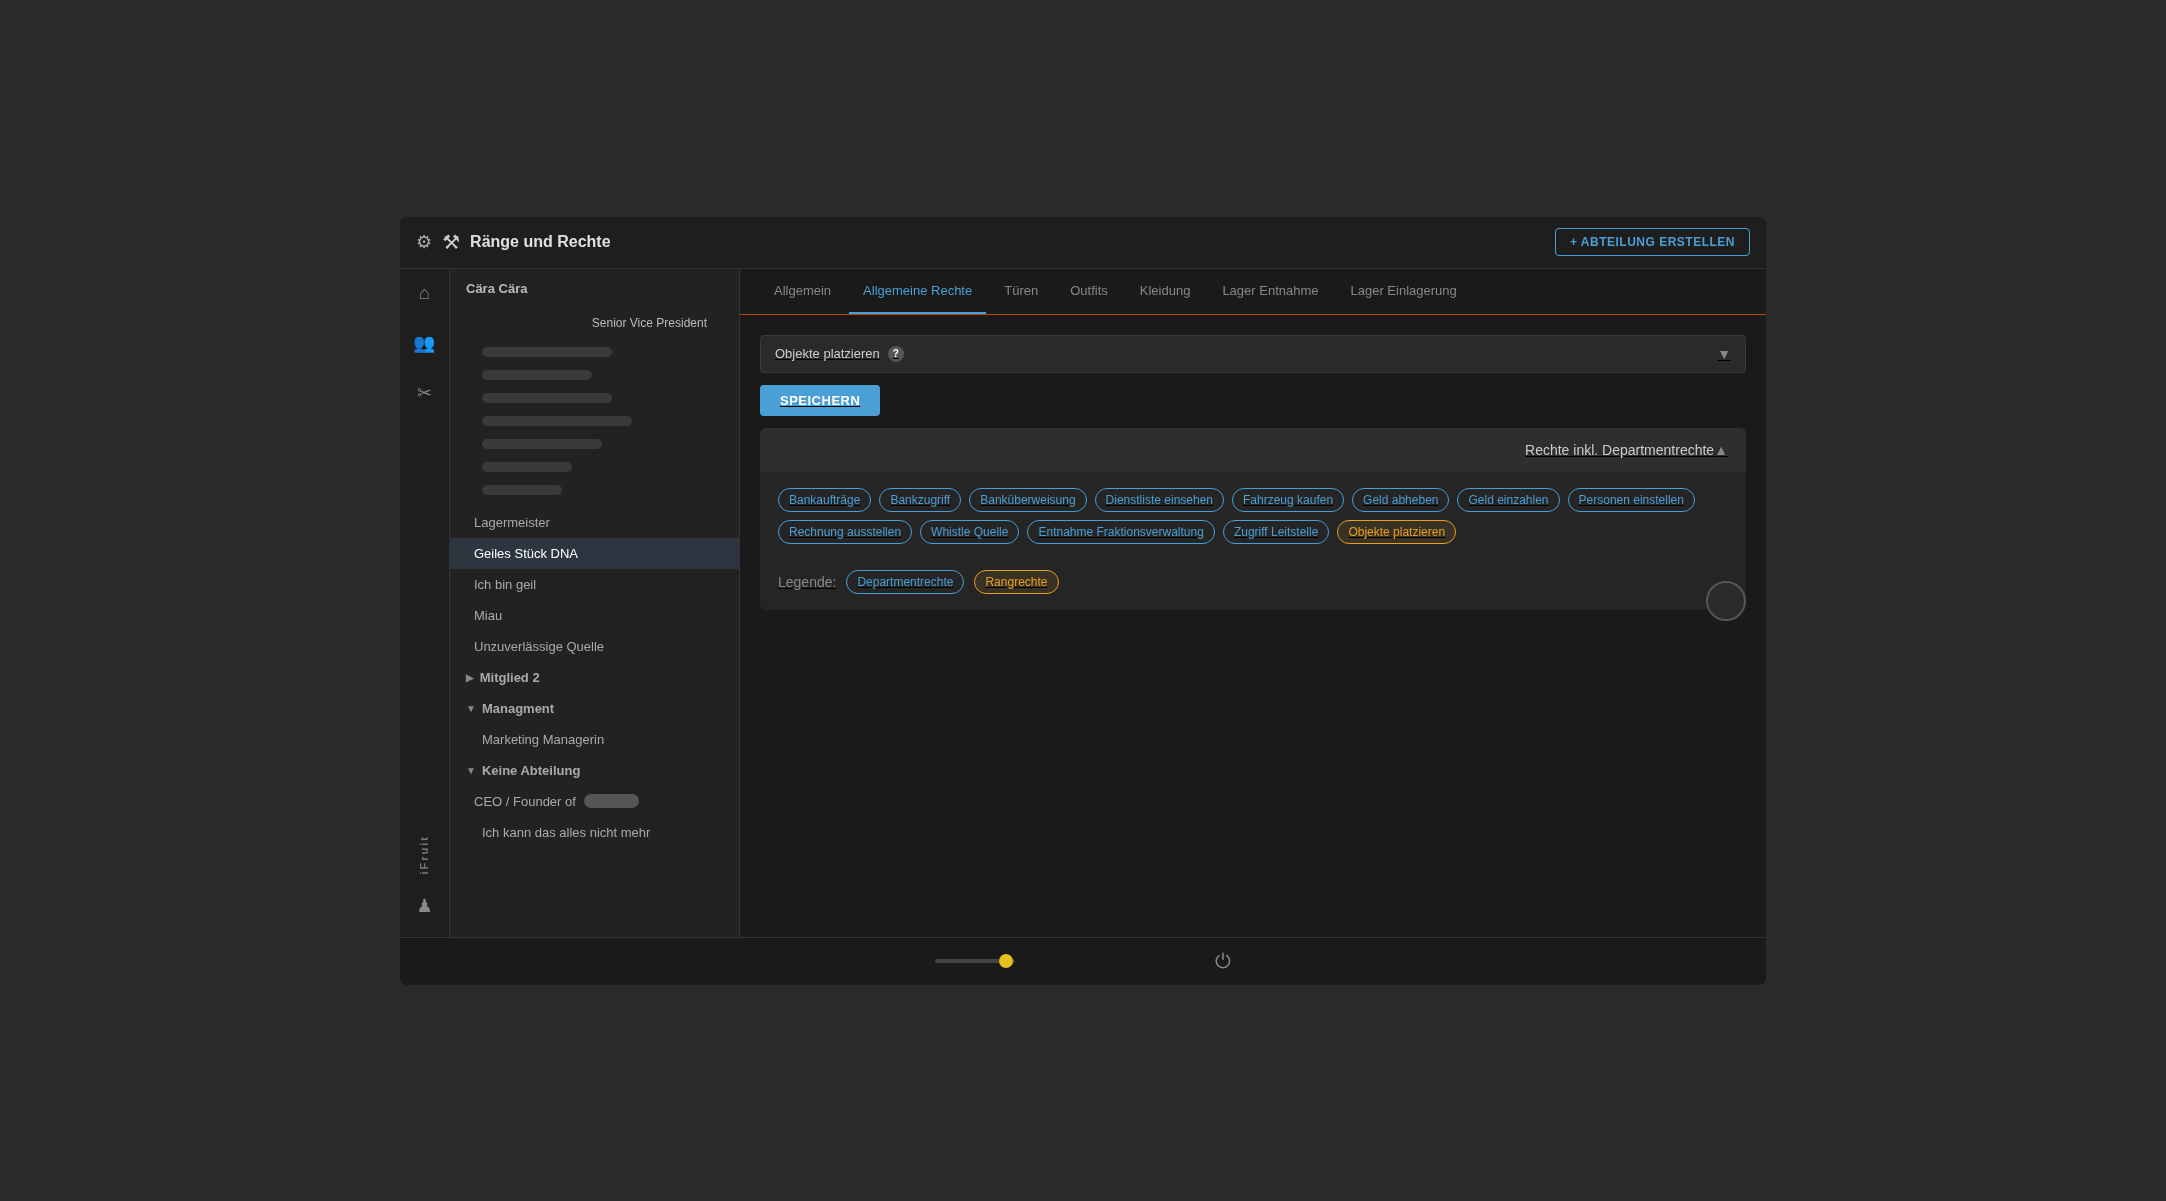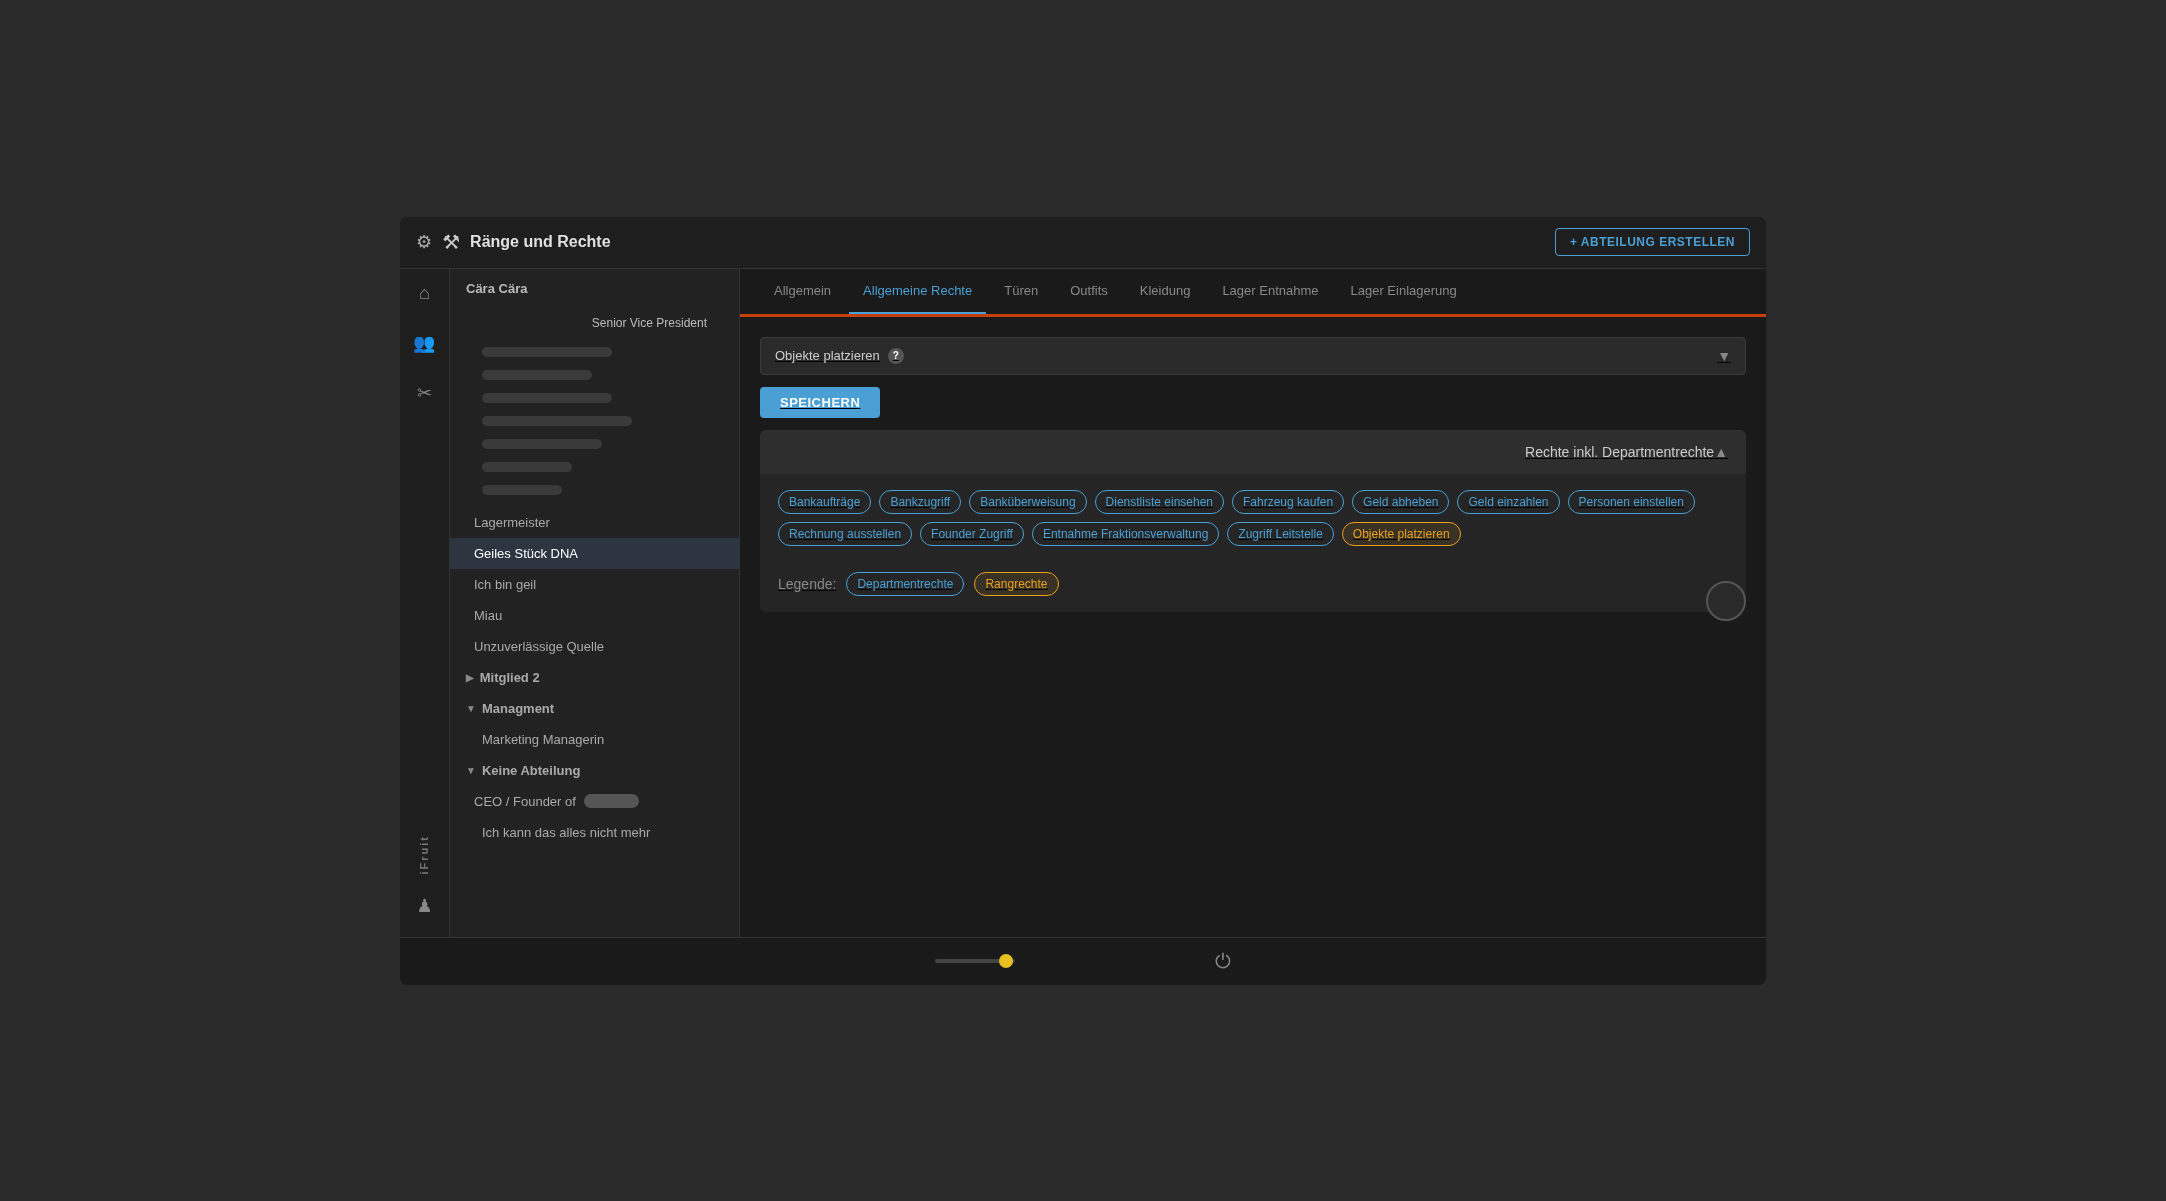--- a/index.html
+++ b/index.html
@@ -184,21 +184,21 @@
       background: #1a1a1a;
       overflow-y: auto;
       display: flex;
       flex-direction: column;
     }
     
     .tabs-bar {
       display: flex;
       align-items: center;
       padding: 0 20px;
-      border-bottom: 3px solid #c2410c;
+      border-bottom: 1px solid #c2410c;
       gap: 4px;
     }
     .tab-item {
       padding: 14px 14px;
       color: #888;
       font-size: 13px;
       cursor: pointer;
       border-bottom: 2px solid transparent;
       white-space: nowrap;
     }
@@ -526,21 +526,21 @@
           <div class="rights-panel-body">
             <span class="right-tag">Bankaufträge</span>
             <span class="right-tag">Bankzugriff</span>
             <span class="right-tag">Banküberweisung</span>
             <span class="right-tag">Dienstliste einsehen</span>
             <span class="right-tag">Fahrzeug kaufen</span>
             <span class="right-tag">Geld abheben</span>
             <span class="right-tag">Geld einzahlen</span>
             <span class="right-tag">Personen einstellen</span>
             <span class="right-tag">Rechnung ausstellen</span>
-            <span class="right-tag">Founder Zugriff</span>
+            <span class="right-tag">Whistle Quelle</span>
             <span class="right-tag">Entnahme Fraktionsverwaltung</span>
             <span class="right-tag">Zugriff Leitstelle</span>
             <span class="right-tag orange">Objekte platzieren</span>
           </div>
 
           <div class="legend-row">
             <span class="legend-label">Legende:</span>
             <span class="legend-tag dept">Departmentrechte</span>
             <span class="legend-tag rang">Rangrechte</span>
           </div>

